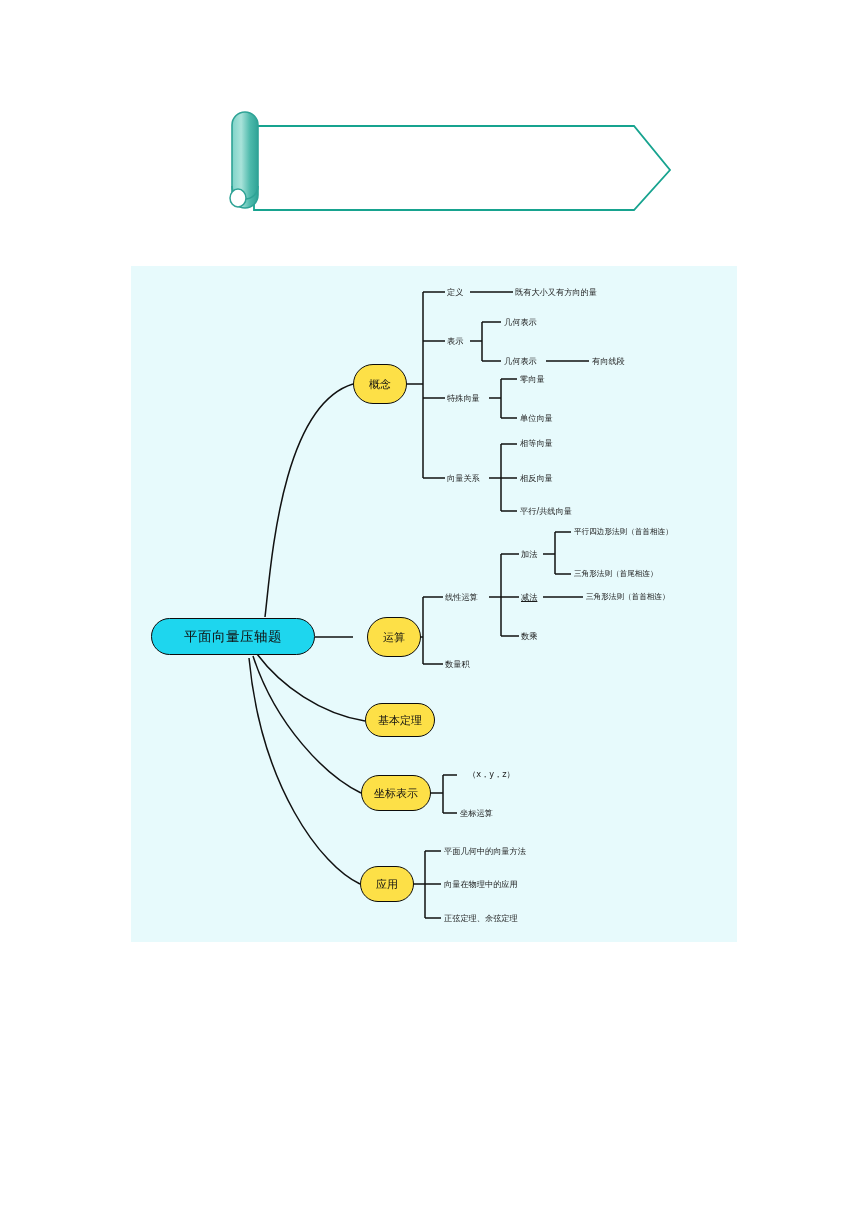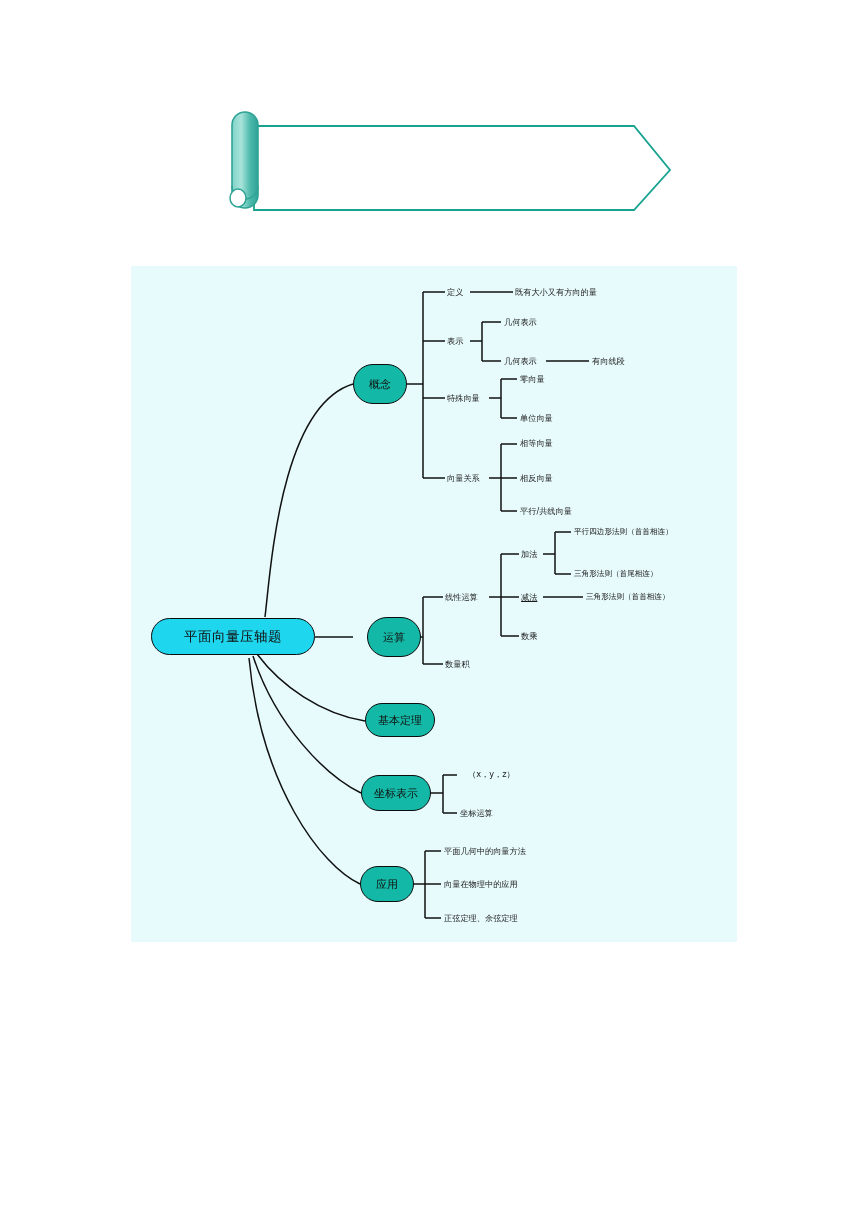--- a/index.html
+++ b/index.html
@@ -62,21 +62,21 @@
     color: #111;
     white-space: nowrap;
   }
   .node.root {
     background: #1ed6ee;
     font-size: 13.5px;
     letter-spacing: .5px;
     align-items: center;
   }
   .node.branch {
-    background: #14b8a6;
+    background: #fde047;
     font-size: 11px;
   }
 
   .leaf {
     position: absolute;
     font-size: 8.2px;
     color: #1a1a1a;
     white-space: nowrap;
     line-height: 1;
   }

